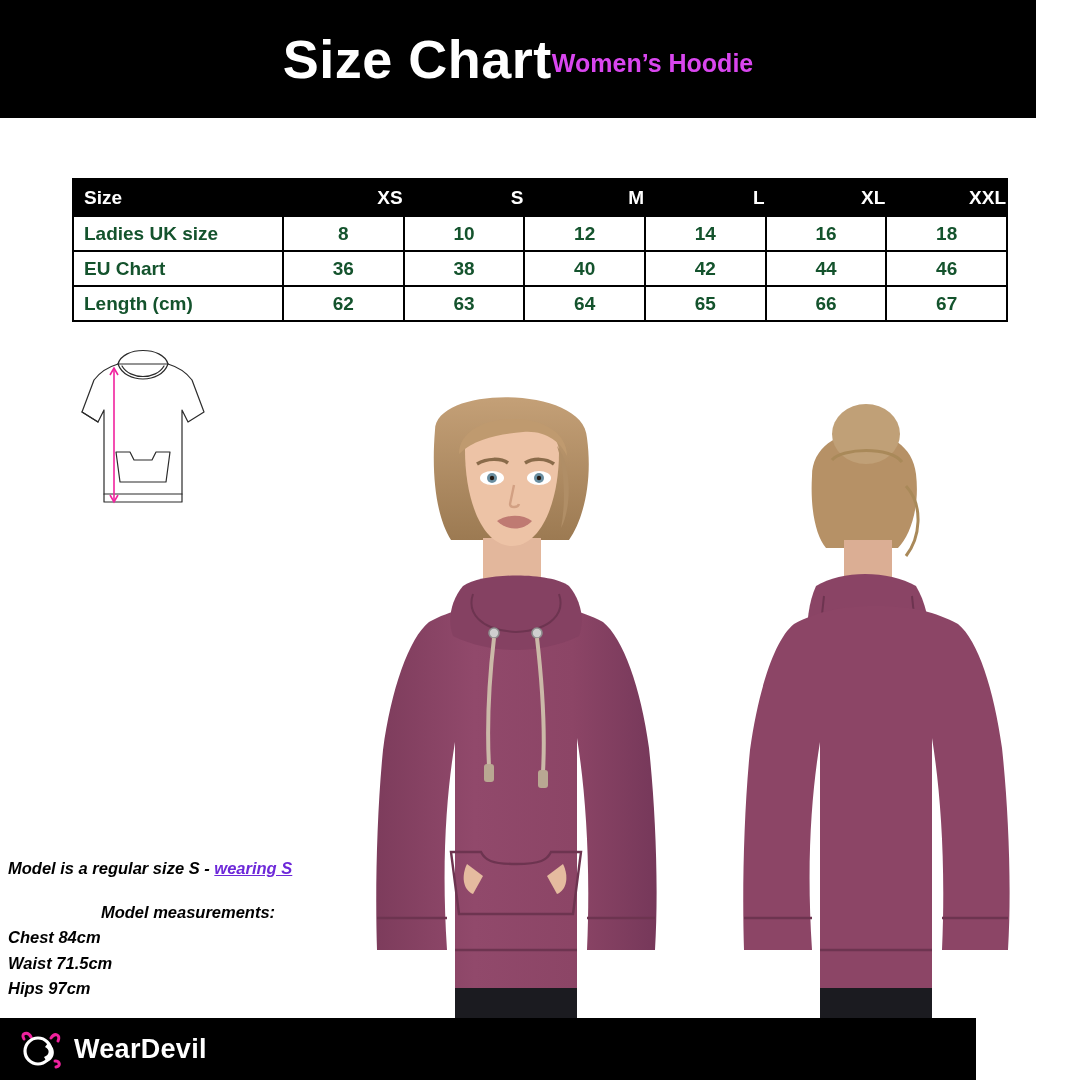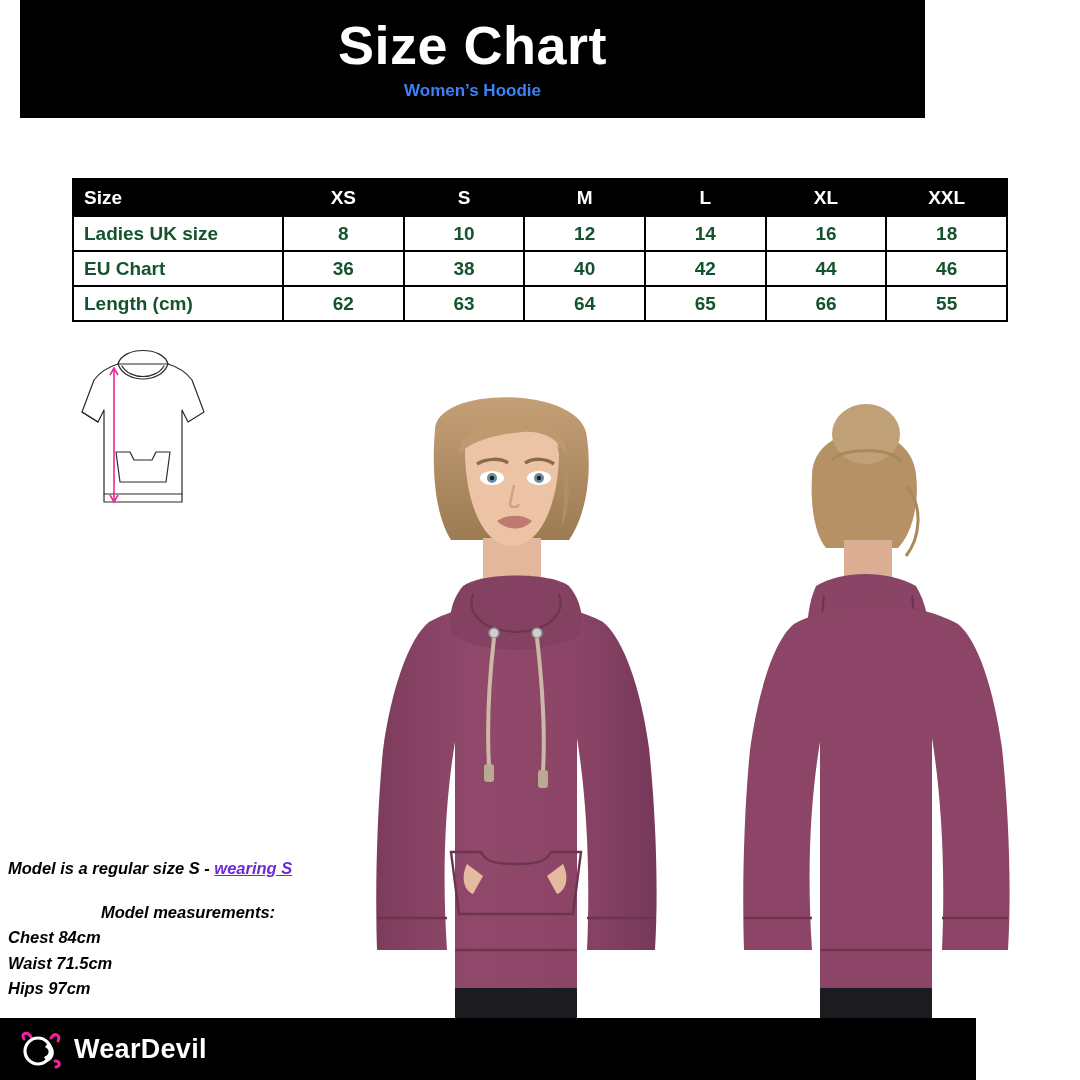--- a/index.html
+++ b/index.html
@@ -6,34 +6,34 @@
   html, body {
     width: 1080px; height: 1080px;
     background: #ffffff;
     font-family: "Liberation Sans", sans-serif;
     overflow: hidden;
   }
   .page { position: relative; width: 1080px; height: 1080px; background:#ffffff; }
 
   
   .header {
-    position: absolute; top: 0; left: 0; width: 905px; height: 118px;
+    position: absolute; top: 0; left: 0; width: 1036px; height: 118px;
     background: #000000;
-    display: flex; flex-direction: column; align-items: center; justify-content: center; margin-left: 20px;
+    display: flex; flex-direction: row; align-items: center; justify-content: center;
   }
   .header-title {
     color: #ffffff;
     font-size: 54px;
     font-weight: bold;
     letter-spacing: 0.5px;
     line-height: 1.05;
   }
   .header-sub {
-    color: #3b82f6;
-    font-size: 17px;
+    color: #d946ef;
+    font-size: 25px;
     font-weight: bold;
     margin-top: 8px;
   }
 
   
   .table-wrap {
     position: absolute; left: 72px; top: 178px; width: 936px;
   }
   table.size-table {
     border-collapse: collapse;
@@ -48,20 +48,21 @@
     font-weight: bold;
     text-align: center;
     color: #14532d;
     background: #ffffff;
     padding: 0;
   }
   table.size-table thead th {
     background: #000000;
     color: #ffffff;
     height: 37px;
+    text-align: right;
   }
   table.size-table th.col-label, table.size-table td.col-label {
     text-align: left;
     padding-left: 10px;
     width: 210px;
   }
   td.row-pink { color: #f0229e; margin-left: 48px; }
 
   
   .diagram {
@@ -148,21 +149,21 @@
           <td>44</td>
           <td>46</td>
         </tr>
         <tr>
           <td class="col-label row-pink">Length (cm)</td>
           <td>62</td>
           <td>63</td>
           <td>64</td>
           <td>65</td>
           <td>66</td>
-          <td>55</td>
+          <td>67</td>
         </tr>
       </tbody>
     </table>
   </div>
 
   <div class="diagram">
     <svg width="130" height="180" viewBox="0 0 130 180">
       <g fill="none" stroke="#2b2b2b" stroke-width="1.2" stroke-linejoin="round" stroke-linecap="round">
 
         <path d="M40 28 C30 31 22 36 16 44 L4 76 L20 86 L26 74 L26 166 L104 166 L104 74 L110 86 L126 76 L114 44 C108 36 100 31 90 28 Z"></path>

